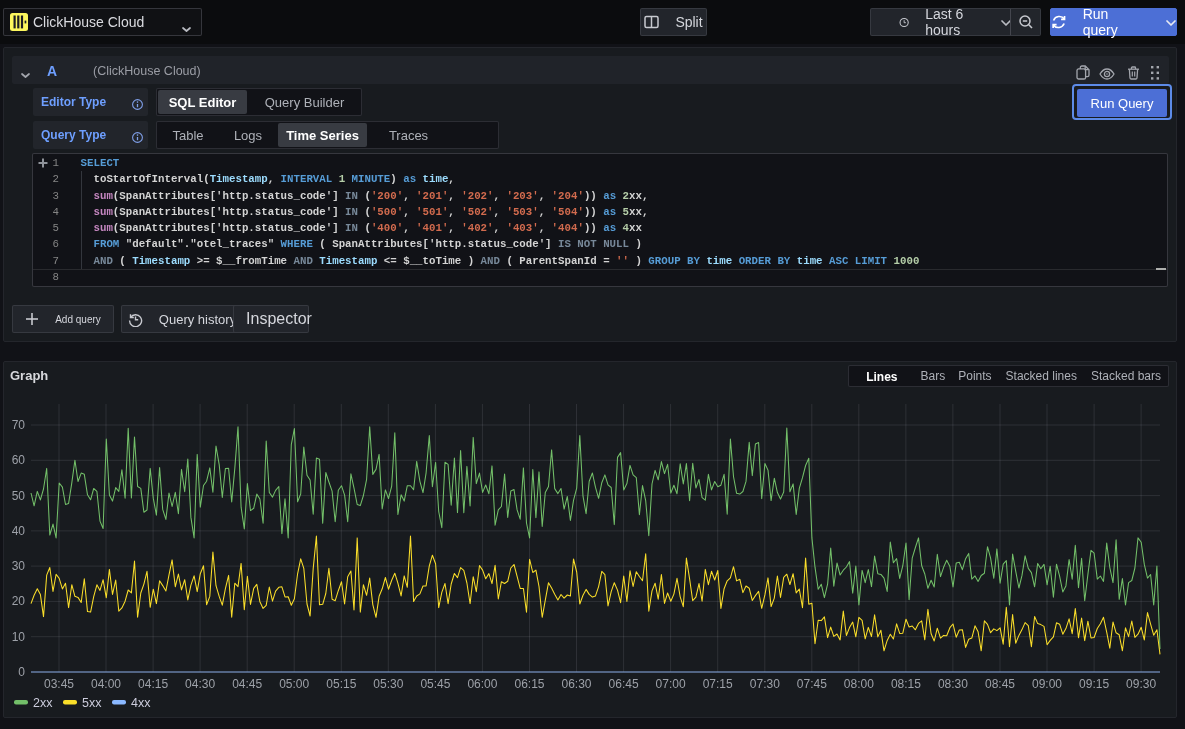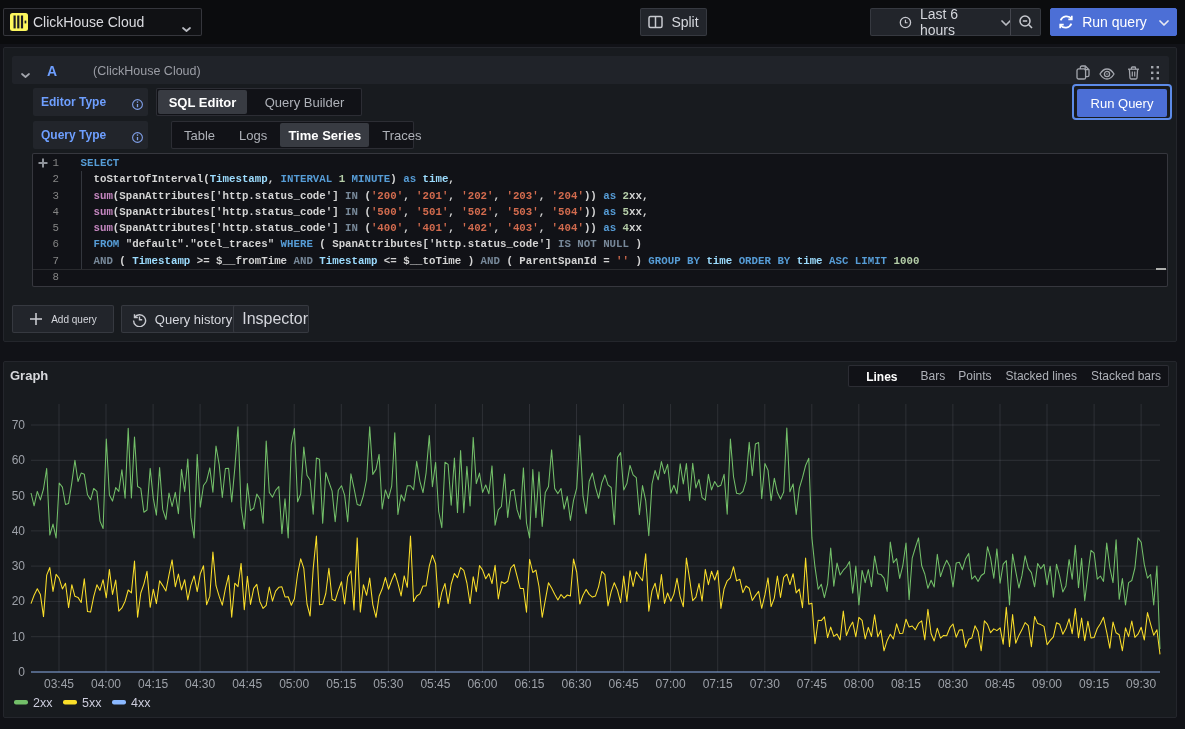--- a/index.html
+++ b/index.html
@@ -1,16 +1,16 @@
 <!DOCTYPE html>
 <html><head><meta charset="utf-8"><title>Explore</title><style>
 *{box-sizing:border-box;margin:0;padding:0}
 html,body{width:1185px;height:729px;background:#111217;font-family:"Liberation Sans",sans-serif;overflow:hidden;position:relative}
 .abs{position:absolute}
-.btn{position:absolute;display:flex;align-items:center;justify-content:center;gap:8px;
+.btn{position:absolute;display:flex;align-items:center;justify-content:center;gap:16px;
  background:#22252B;border:1px solid rgba(204,204,220,0.12);border-radius:2px;
  color:#D5D7DD;font-size:14px;font-weight:500;height:28px;top:8px}
 .ic{display:inline-block;vertical-align:middle}
 .navbar{position:absolute;left:0;top:0;width:1185px;height:44px;background:#0B0C0E}
 .card{position:absolute;left:3px;top:47px;width:1174px;height:295px;background:#181B1F;
  border:1px solid #24262C;border-radius:2px}
 .strip{position:absolute;left:12px;top:56px;width:1157px;height:28px;background:#202329;border-radius:2px}
 .lbl{position:absolute;height:28px;background:#22252B;border-radius:2px;display:flex;align-items:center;
  color:#6E9FFF;font-size:12px;font-weight:600;padding-left:8px}
 .rgroup{position:absolute;height:28px;background:#111217;border:1px solid rgba(204,204,220,0.15);
@@ -126,21 +126,21 @@
     <div class="ropt" style="width:113px">Query Builder</div>
   </div>
 <div class="lbl" style="left:33px;top:121px;width:115px">
     <span>Query Type</span>
     <span style="position:absolute;left:99px;top:9px"><svg class="ic" width="11" height="11" viewBox="0 0 11 11" style="">
         <circle cx="5.5" cy="5.5" r="4.9" fill="none" stroke="#7F9FE8" stroke-width="1.1"></circle>
         <line x1="5.5" y1="5" x2="5.5" y2="8.2" stroke="#7F9FE8" stroke-width="1.3"></line>
         <circle cx="5.5" cy="3.1" r="0.8" fill="#7F9FE8"></circle>
       </svg></span>
   </div>
-<div class="rgroup" style="left:171px;top:121px;width:243px">
+<div class="rgroup" style="left:156px;top:121px;width:343px">
     <div class="ropt" style="width:62px">Table</div>
     <div class="ropt" style="width:58px">Logs</div>
     <div class="ropt sel" style="width:89px">Time Series</div>
     <div class="ropt" style="width:81px">Traces</div>
   </div>
 <div class="abs" style="left:1072px;top:84px;width:100px;height:36px;border:2px solid #5D8BE8;border-radius:4px"></div>
 <div class="abs" style="left:1077px;top:89px;width:90px;height:28px;background:#4C6FD6;border-radius:2px;display:flex;align-items:center;justify-content:center;color:#fff;font-size:13px;font-weight:500">Run Query</div>
 <div class="code"></div>
 <svg class="abs" style="left:38px;top:158px" width="10" height="10" viewBox="0 0 10 10">
     <line x1="5" y1="0.5" x2="5" y2="9.5" stroke="#8F939A" stroke-width="2"></line>

